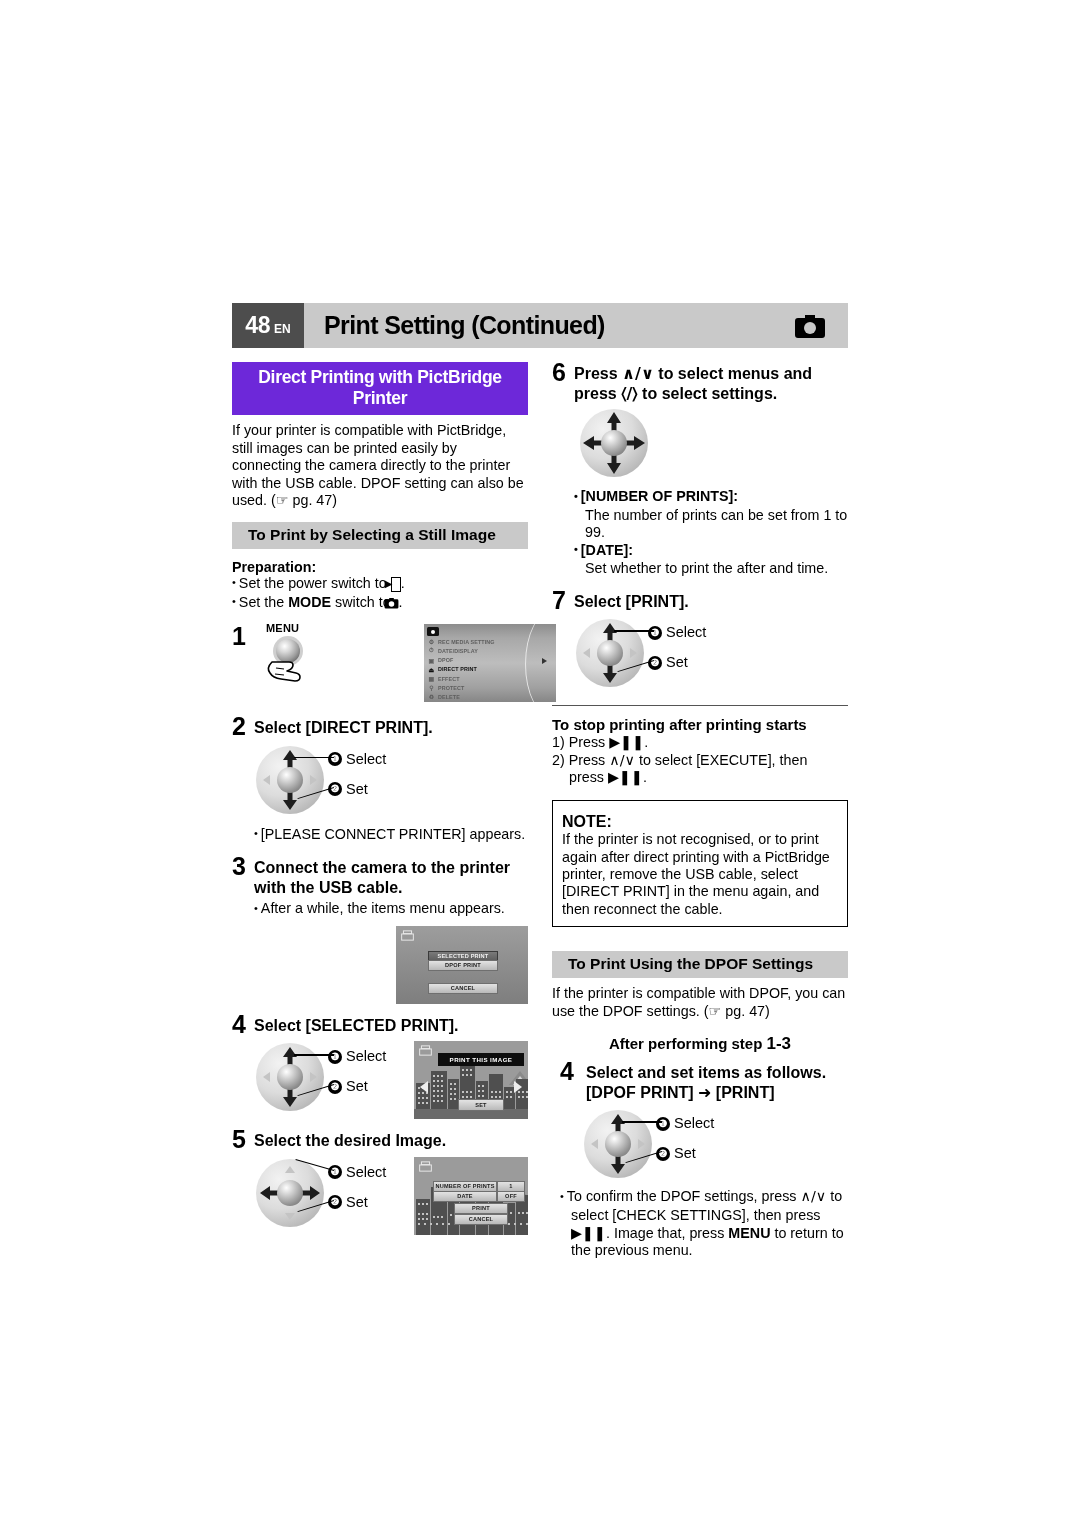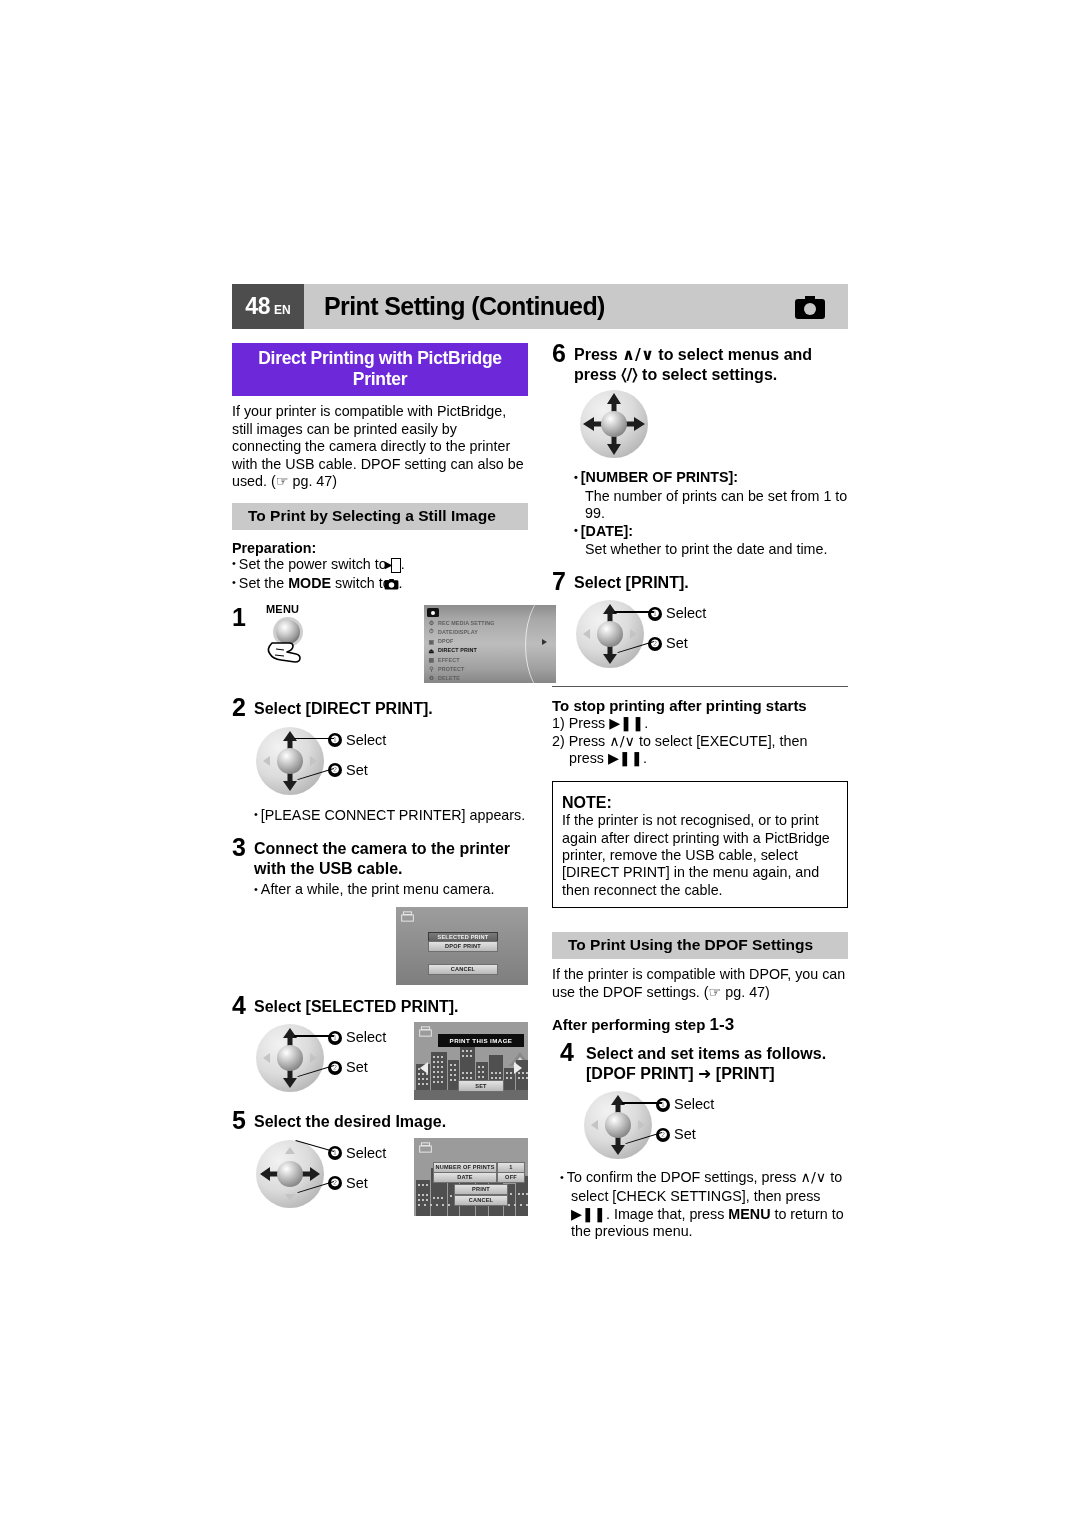--- a/index.html
+++ b/index.html
@@ -11,21 +11,21 @@
     width: 1080px;
     height: 1528px;
     position: relative;
     font-family: "Liberation Sans", sans-serif;
     color: #000000;
     -webkit-font-smoothing: antialiased;
   }
   #page {
     position: absolute;
     left: 232px;
-    top: 284px;
+    top: 303px;
     width: 616px;
   }
 
   
   .hdr {
     display: flex;
     align-items: stretch;
     height: 45px;
     background: #c9c9c9;
   }
@@ -319,20 +319,21 @@
   .note p {
     font-size: 14.3px;
     line-height: 17.4px;
     margin: 0;
   }
 
   .afterstep {
     font-size: 15px;
     font-weight: bold;
     margin: 14px 0 0 0;
+    text-align: center;
   }
   .afterstep .rng { font-size: 17px; }
 
   .sym { font-family: "DejaVu Sans", sans-serif; }
   .keycap {
     display: inline-block;
     border: 1.4px solid #000;
     line-height: 1;
     padding: 1px 4px 2px;
     font-size: 10px;
@@ -473,21 +474,21 @@
           </div>
         </div>
         <p class="bul" style="margin-top:10px">[PLEASE CONNECT PRINTER] appears.</p>
       </div>
 
       <div class="step" style="margin-top:12px">
         <div class="step-n">3</div>
         <div class="step-t" style="width:262px">Connect the camera to the printer with the USB cable.</div>
       </div>
       <div class="step-body">
-        <p class="bul" style="margin-top:3px">After a while, the print menu camera.</p>
+        <p class="bul" style="margin-top:3px">After a while, the items menu appears.</p>
         <div style="display:flex;justify-content:flex-end;margin-top:7px">
           <div class="lcd lcd-photo" style="background:linear-gradient(180deg,#9d9d9d,#7e7e7e)">
             <svg class="printer-ico" viewBox="0 0 16 13">
               <rect x="3" y="0.8" width="10" height="3.4" fill="none" stroke="#e8e8e8" stroke-width="1.2"></rect>
               <rect x="0.8" y="4.6" width="14.4" height="7.6" fill="none" stroke="#e8e8e8" stroke-width="1.2"></rect>
             </svg>
             <div class="ovl-btn dark" style="left:32px;top:25px;width:68px">SELECTED PRINT</div>
             <div class="ovl-btn" style="left:32px;top:34px;width:68px">DPOF PRINT</div>
             <div class="ovl-btn" style="left:32px;top:57px;width:68px">CANCEL</div>
           </div>
@@ -779,21 +780,21 @@
               <path d="M36 67 l7 -11 h-4.5 v-12 h-5 v12 h-4.5 z" fill="#1d1d1d"></path>
               <path d="M5 36 l11 -7 v4.5 h12 v5 h-12 v4.5 z" fill="#1d1d1d"></path>
               <path d="M67 36 l-11 -7 v4.5 h-12 v5 h12 v4.5 z" fill="#1d1d1d"></path>
             </svg>
             <div class="knob"></div>
           </div>
         </div>
         <p class="bul" style="margin-top:9px;font-weight:bold">[NUMBER OF PRINTS]:</p>
         <p class="body" style="margin:0 0 0 11px">The number of prints can be set from 1 to 99.</p>
         <p class="bul" style="margin-top:0;font-weight:bold">[DATE]:</p>
-        <p class="body" style="margin:0 0 0 11px">Set whether to print the date and time.</p>
+        <p class="body" style="margin:0 0 0 11px">Set whether to print the after and time.</p>
       </div>
 
       <div class="step" style="margin-top:12px">
         <div class="step-n">7</div>
         <div class="step-t">Select [PRINT].</div>
       </div>
       <div class="step-body">
         <div class="jrow">
           <div class="joy">
             <div class="ring"></div>

